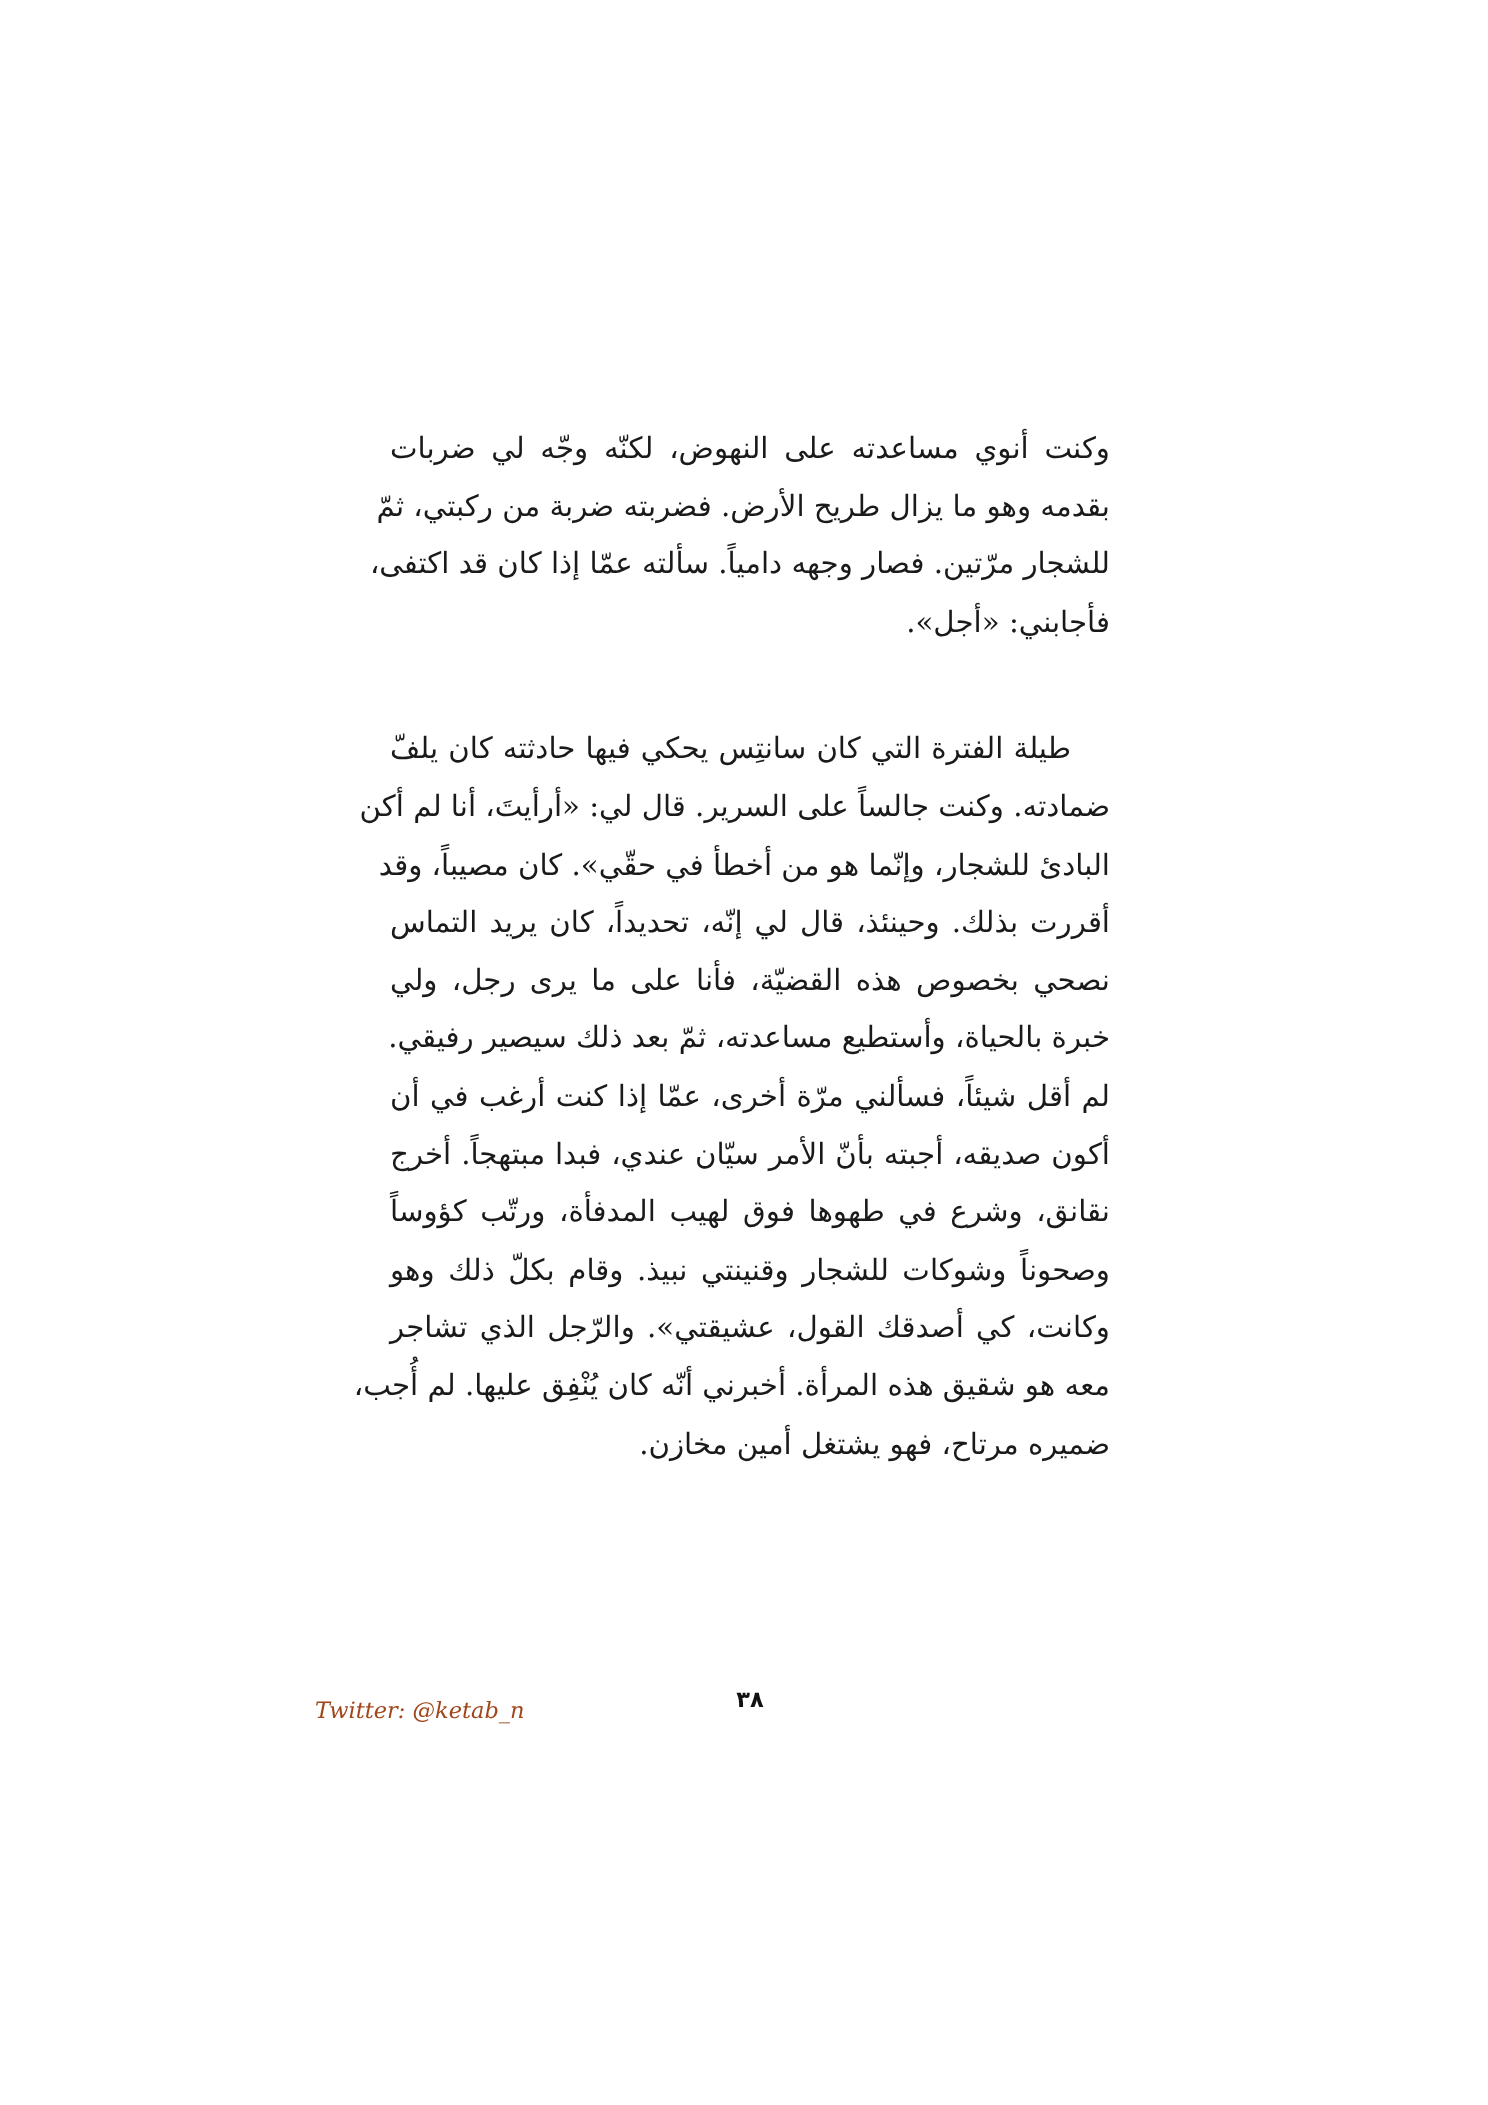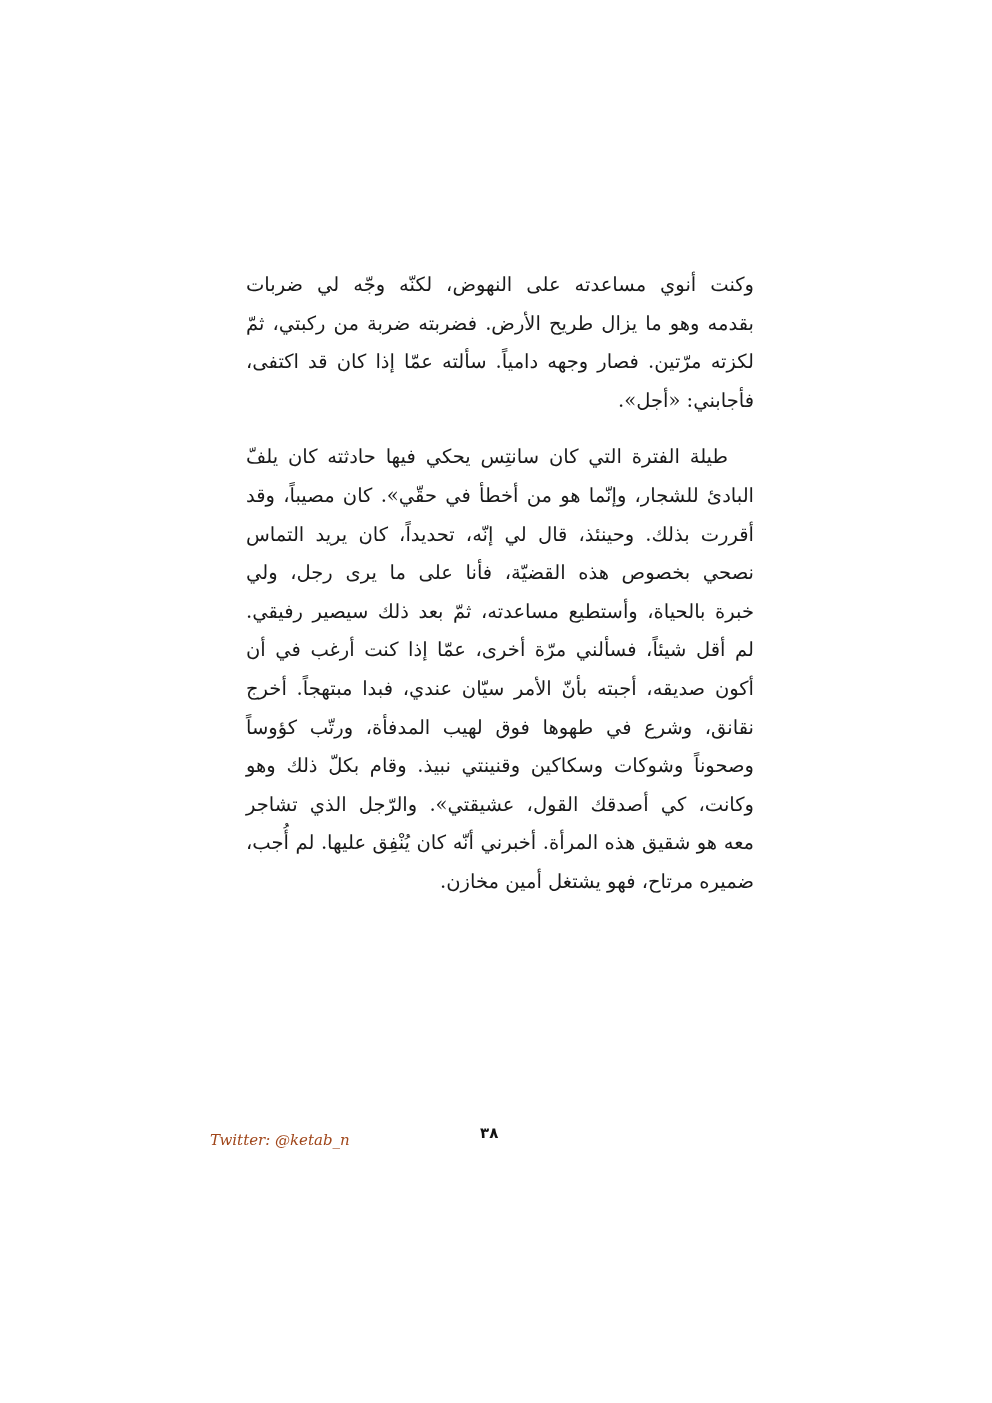--- a/index.html
+++ b/index.html
@@ -24,21 +24,21 @@
       position: absolute;
       left: 246px;
       top: 266px;
       width: 508px;
       direction: rtl;
       color: #1a1a1a;
       font-family: "DejaVu Serif", "Liberation Serif", serif;
       font-size: 19.5px;
     }
     .para {
-      margin: 0;
+      margin: 14px;
       padding: 0;
     }
     .line {
       display: block;
       height: 38.6px;
       line-height: 38.6px;
       text-align: justify;
       text-align-last: justify;
       white-space: nowrap;
     }
@@ -58,21 +58,21 @@
       font-family: "DejaVu Serif", "Liberation Serif", serif;
       font-style: italic;
       font-size: 15px;
       color: #a0461a;
     }
     .footer-page-number {
       position: absolute;
       left: 480px;
       top: 1124px;
       width: 40px;
-      text-align: left;
+      text-align: center;
       font-family: "DejaVu Sans", sans-serif;
       font-size: 15px;
       font-weight: bold;
       color: #111111;
       direction: rtl;
     }
     .footer-watermark {
       position: absolute;
       left: 546px;
       top: 1132px;
@@ -85,36 +85,37 @@
 </head>
 <body>
 
 <div class="page">
 
   <div class="text-block">
 
     <div class="para">
       <span class="line">وكنت أنوي مساعدته على النهوض، لكنّه وجّه لي ضربات</span>
       <span class="line">بقدمه وهو ما يزال طريح الأرض. فضربته ضربة من ركبتي، ثمّ</span>
-      <span class="line">لكزته مرّتين. فصار وجهه دامياً. سألته عمّا إذا كان قد اكتفى،</span>
+      <span class="line">للشجار مرّتين. فصار وجهه دامياً. سألته عمّا إذا كان قد اكتفى،</span>
       <span class="line last">فأجابني: «أجل».</span>
     </div>
 
     <div class="para-gap"></div>
 
     <div class="para">
       <span class="line indent">طيلة الفترة التي كان سانتِس يحكي فيها حادثته كان يلفّ</span>
+      <span class="line">ضمادته. وكنت جالساً على السرير. قال لي: «أرأيتَ، أنا لم أكن</span>
       <span class="line">البادئ للشجار، وإنّما هو من أخطأ في حقّي». كان مصيباً، وقد</span>
       <span class="line">أقررت بذلك. وحينئذ، قال لي إنّه، تحديداً، كان يريد التماس</span>
       <span class="line">نصحي بخصوص هذه القضيّة، فأنا على ما يرى رجل، ولي</span>
       <span class="line">خبرة بالحياة، وأستطيع مساعدته، ثمّ بعد ذلك سيصير رفيقي.</span>
       <span class="line">لم أقل شيئاً، فسألني مرّة أخرى، عمّا إذا كنت أرغب في أن</span>
       <span class="line">أكون صديقه، أجبته بأنّ الأمر سيّان عندي، فبدا مبتهجاً. أخرج</span>
       <span class="line">نقانق، وشرع في طهوها فوق لهيب المدفأة، ورتّب كؤوساً</span>
-      <span class="line">وصحوناً وشوكات وسكاكين وقنينتي نبيذ. وقام بكلّ ذلك وهو</span>
+      <span class="line">وصحوناً وشوكات للشجار وقنينتي نبيذ. وقام بكلّ ذلك وهو</span>
       <span class="line">وكانت، كي أصدقك القول، عشيقتي». والرّجل الذي تشاجر</span>
       <span class="line">معه هو شقيق هذه المرأة. أخبرني أنّه كان يُنْفِق عليها. لم أُجب،</span>
       <span class="line last">ضميره مرتاح، فهو يشتغل أمين مخازن.</span>
     </div>
 
   </div>
 
   <div class="footer-twitter">Twitter: @ketab_n</div>
   <div class="footer-page-number">٣٨</div>
 

